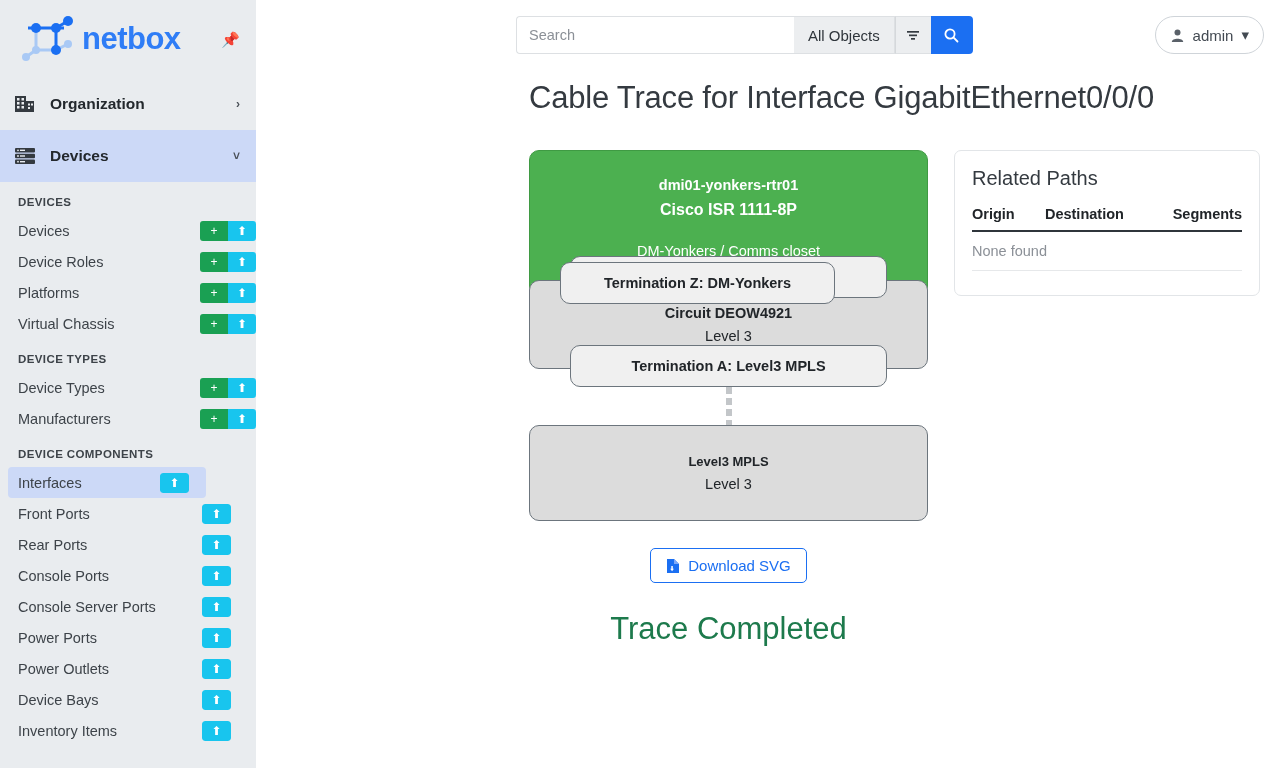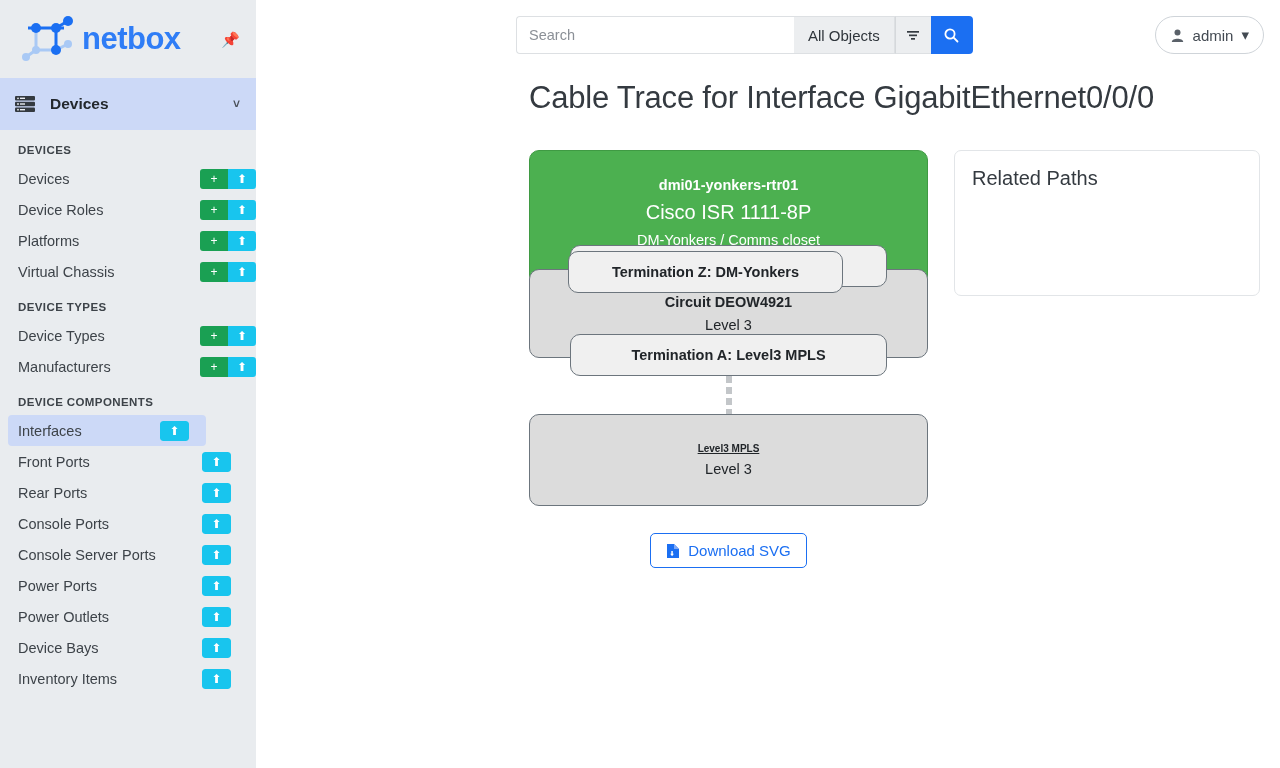--- a/index.html
+++ b/index.html
@@ -114,21 +114,21 @@
   .trace { width: 399px; position: relative; }
   .node {
     border: 1px solid #6c757d; border-radius: 10px;
     text-align: center; position: relative;
   }
   .node-device {
     background: #4cb050; border-color: #3f9a43;
     padding: 26px 10px 36px; color: #fff;
   }
   .node-device .t1 { font-size: 14.5px; font-weight: 700; margin-bottom: 8px; }
-  .node-device .t2 { font-size: 20px; font-weight: 400; margin-bottom: 8px; }
+  .node-device .t2 { font-size: 16px; font-weight: 700; margin-bottom: 24px; }
   .node-device .t3 { font-size: 14.5px; font-weight: 400; }
 
   .node-term {
     background: #f0f0f0; border-color: #6c757d;
     width: 317px; margin: 0 auto; padding: 12px 10px;
     font-size: 14.5px; font-weight: 700; color: #212529;
   }
   .term-over-top { margin-top: -40px; position: relative; z-index: 3; }
 
   .cable-seg {
@@ -144,33 +144,33 @@
   }
   .cable-info .cname { font-weight: 700; }
 
   .circuit-wrap { position: relative; margin-top: -18px; }
   .node-circuit {
     background: #dcdcdc; border-color: #6c757d;
     padding: 24px 10px; color: #212529;
   }
   .node-circuit .c1 { font-size: 14.5px; font-weight: 700; margin-bottom: 7px; }
   .node-circuit .c2 { font-size: 14.5px; font-weight: 400; }
-  .term-z { position: absolute; top: -18px; left: 39px; z-index: 3; width: 275px; }
+  .term-z { position: absolute; top: -18px; left: 31px; z-index: 3; width: 275px; }
   .term-a { position: absolute; bottom: -18px; left: 41px; z-index: 3; width: 317px; }
 
   .dot-conn {
     height: 38px; width: 6px; margin: 18px auto 0;
     background-image: linear-gradient(#c3c6c9 60%, rgba(0,0,0,0) 0%);
     background-size: 6px 11px; background-repeat: repeat-y;
   }
   .node-provider {
     background: #dcdcdc; border-color: #6c757d;
     margin-top: 0; padding: 28px 10px; color: #212529;
   }
-  .node-provider .p1 { font-size: 10px; font-weight: 700; margin-bottom: 7px; text-decoration: underline; }
+  .node-provider .p1 { font-size: 13px; font-weight: 700; margin-bottom: 7px; }
   .node-provider .p2 { font-size: 14.5px; font-weight: 400; }
 
   .dl-row { display: flex; justify-content: center; margin-top: 27px; }
   .dl-btn {
     display: flex; align-items: center; gap: 8px;
     border: 1px solid #1b6ff2; color: #1b6ff2; background: #fff;
     border-radius: 5px; padding: 8px 15px; font-size: 15px; cursor: pointer;
     font-family: "Liberation Sans", sans-serif;
   }
   .trace-status {
@@ -220,20 +220,37 @@
           <circle cx="50" cy="5" r="5" fill="#1b6ff2"></circle>
           <circle cx="18" cy="34" r="4" fill="#a9c9f5"></circle>
           <circle cx="8" cy="41" r="4" fill="#a9c9f5"></circle>
           <circle cx="50" cy="28" r="4" fill="#a9c9f5"></circle>
         </svg>
         <span class="brand-word">netbox</span>
       </div>
       <span class="pin-icon">📌</span>
     </div>
 
+    <div class="nav-group">
+      <svg class="nav-icon" viewBox="0 0 22 18">
+        <rect x="1" y="1" width="11" height="16" fill="#343a40"></rect>
+        <rect x="12" y="6" width="8" height="11" fill="#343a40"></rect>
+        <rect x="3" y="3" width="2.5" height="2.5" fill="#e9ecef"></rect>
+        <rect x="7.5" y="3" width="2.5" height="2.5" fill="#e9ecef"></rect>
+        <rect x="3" y="7" width="2.5" height="2.5" fill="#e9ecef"></rect>
+        <rect x="7.5" y="7" width="2.5" height="2.5" fill="#e9ecef"></rect>
+        <rect x="3" y="11" width="2.5" height="2.5" fill="#e9ecef"></rect>
+        <rect x="7.5" y="11" width="2.5" height="2.5" fill="#e9ecef"></rect>
+        <rect x="14" y="8.5" width="2" height="2" fill="#e9ecef"></rect>
+        <rect x="17" y="8.5" width="2" height="2" fill="#e9ecef"></rect>
+        <rect x="14" y="12" width="2" height="2" fill="#e9ecef"></rect>
+      </svg>
+      <span>Organization</span>
+      <span class="chev">›</span>
+    </div>
 
     <div class="nav-group active">
       <svg class="nav-icon" viewBox="0 0 22 18">
         <rect x="1" y="1" width="20" height="4.6" rx="1" fill="#343a40"></rect>
         <rect x="1" y="6.7" width="20" height="4.6" rx="1" fill="#343a40"></rect>
         <rect x="1" y="12.4" width="20" height="4.6" rx="1" fill="#343a40"></rect>
         <circle cx="4" cy="3.3" r="0.9" fill="#e9ecef"></circle>
         <rect x="6" y="2.6" width="5" height="1.4" fill="#e9ecef"></rect>
         <circle cx="4" cy="9" r="0.9" fill="#e9ecef"></circle>
         <rect x="6" y="8.3" width="5" height="1.4" fill="#e9ecef"></rect>
@@ -416,21 +433,36 @@
             <svg width="14" height="16" viewBox="0 0 14 16">
               <path d="M1 1 h7 l5 5 v9 H1 Z" fill="#1b6ff2"></path>
               <path d="M8 1 v5 h5 Z" fill="#7fa9f7"></path>
               <rect x="5.3" y="8" width="1.5" height="3.4" fill="#fff"></rect>
               <path d="M4.2 10.8 L6.05 13.2 L7.9 10.8 Z" fill="#fff"></path>
             </svg>
             <span>Download SVG</span>
           </button>
         </div>
 
+        <div class="trace-status">Trace Completed</div>
       </div>
 
       <div class="panel">
         <div class="panel-title">Related Paths</div>
+        <table class="ptable">
+          <thead>
+            <tr>
+              <th class="col-o">Origin</th>
+              <th class="col-d">Destination</th>
+              <th>Segments</th>
+            </tr>
+          </thead>
+          <tbody>
+            <tr>
+              <td colspan="3">None found</td>
+            </tr>
+          </tbody>
+        </table>
       </div>
 
     </div>
   </div>
 </div>
 
 </body></html>

